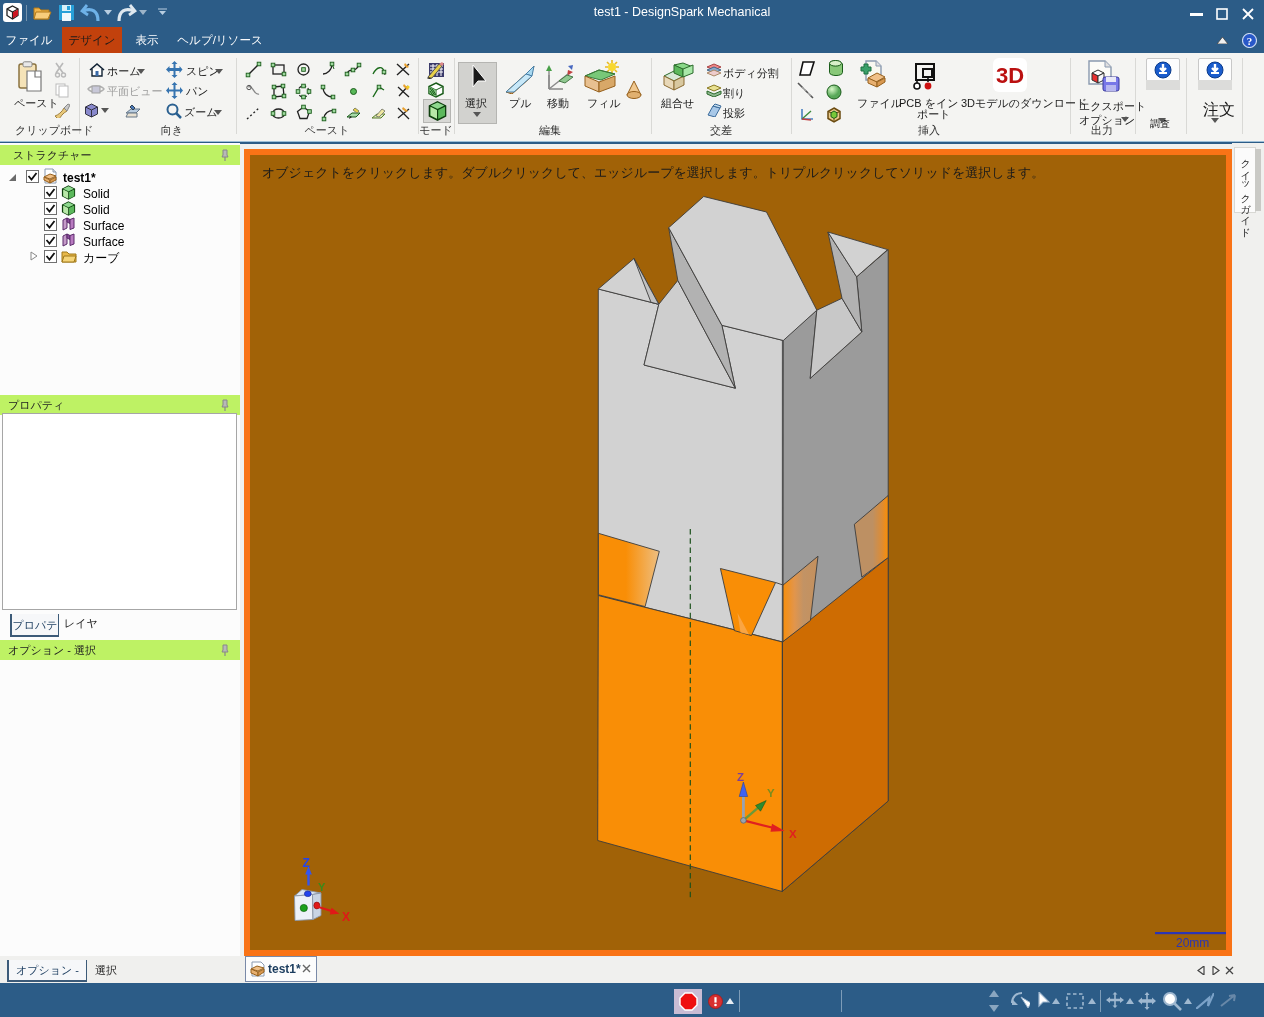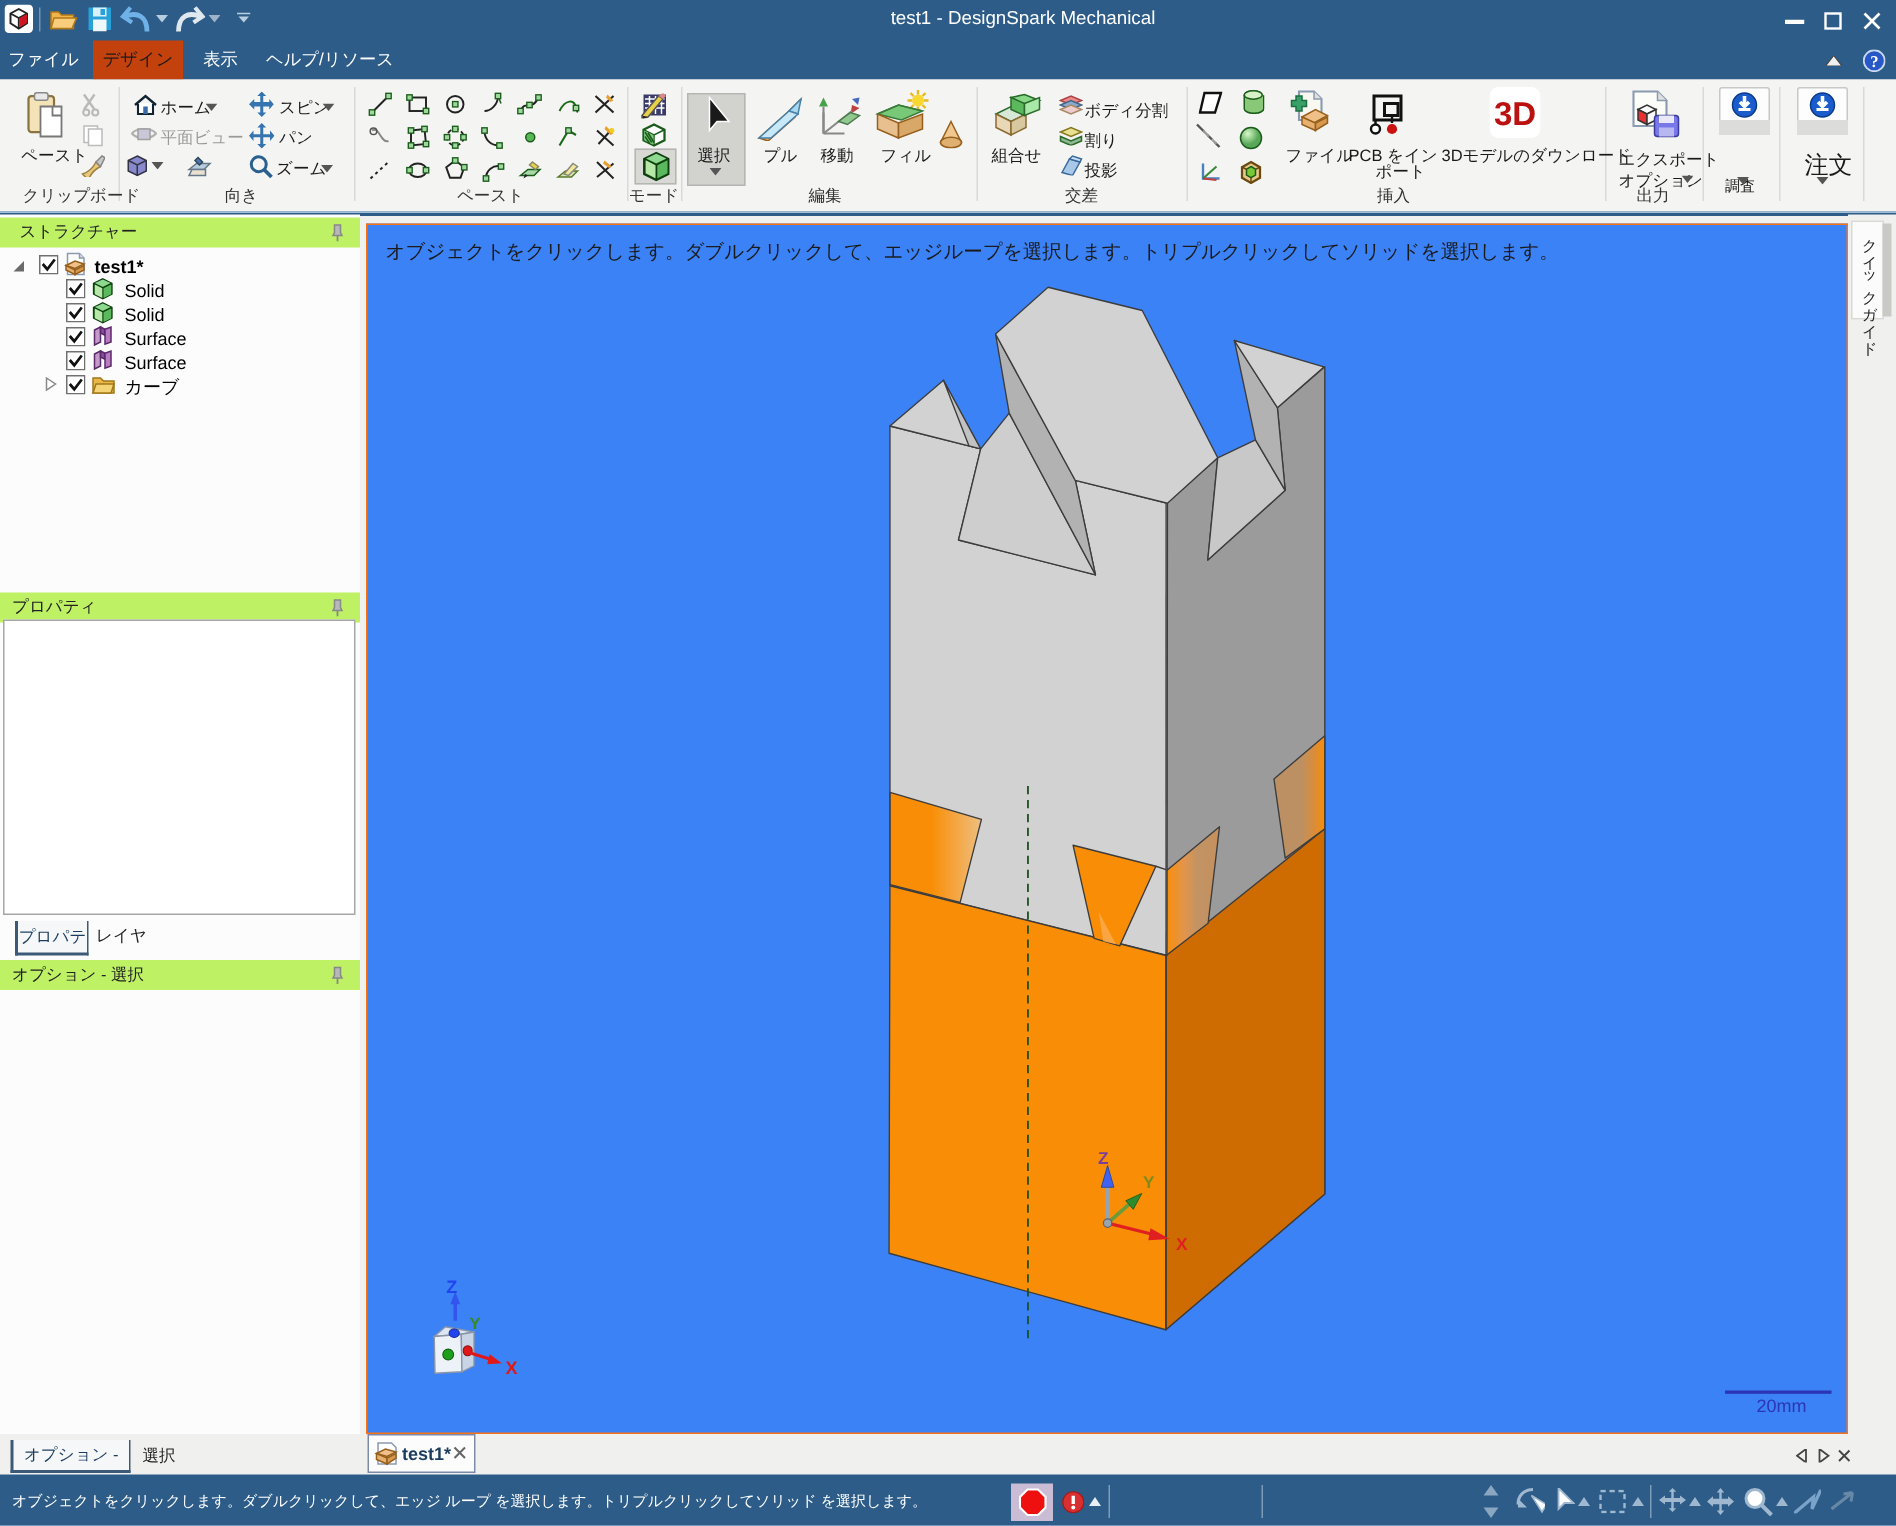--- a/index.html
+++ b/index.html
@@ -14,21 +14,21 @@
 #ribbonedge{position:absolute;left:0;top:141px;width:1264px;height:3px;background:#2c5c87;border-top:1px solid #9fc0d8}
 .gsep{position:absolute;top:58px;width:1px;height:76px;background:#d9d9d6}
 .glabel{position:absolute;top:123px;font-size:11px;color:#333;text-align:center;white-space:nowrap}
 .btnsel{position:absolute;background:#d8d8d5;border:1px solid #b5b5b2}
 .ritem{position:absolute;font-size:11px;color:#1a1a1a;white-space:nowrap}
 .gray{color:#9a9a9a}
 #leftpanel{position:absolute;left:0;top:143px;width:240px;height:813px;background:#fcfcfc}
 .phead{position:absolute;left:0;width:240px;height:20px;background:#bef264;font-size:11px;color:#222;line-height:20px}
 .phead .pin{position:absolute;right:10px;top:4px}
 .trow{position:absolute;font-size:12px;color:#000;height:16px;line-height:16px}
-#viewport{position:absolute;left:244px;top:149px;width:988px;height:807px;background:#3b82f6;border:1px solid #f97316}
+#viewport{position:absolute;left:244px;top:149px;width:988px;height:807px;background:#a16207;border:6px solid #f97316}
 #hint{position:absolute;left:12px;top:9px;font-size:13px;color:#1a1a1a}
 #tabstrip{position:absolute;left:240px;top:956px;width:1024px;height:27px;background:#f0f0ee}
 #statusbar{position:absolute;left:0;top:983px;width:1264px;height:34px;background:#2c5c87}
 #stext{position:absolute;left:8px;top:11px;font-size:10px;color:#fff}
 .vsep{position:absolute;background:#7d9cb8}
 #qguide{position:absolute;left:1232px;top:143px;width:32px;height:813px;background:#f0f0ee}
 </style></head>
 <body>
 <div id="titlebar"></div>
 <div id="title">test1 - DesignSpark Mechanical</div>
@@ -94,21 +94,21 @@
 <div class="gsep" style="left:236px"></div>
 <div class="gsep" style="left:418px"></div>
 <div class="gsep" style="left:454px"></div>
 <div class="gsep" style="left:651px"></div>
 <div class="gsep" style="left:791px"></div>
 <div class="gsep" style="left:1070px"></div>
 <div class="gsep" style="left:1135px"></div>
 <div class="gsep" style="left:1186px"></div>
 <div class="gsep" style="left:1242px"></div>
 <div class="glabel" style="left:15px;width:56px">クリップボード</div>
-<div class="glabel" style="left:133px;width:56px">向き</div>
+<div class="glabel" style="left:144px;width:56px">向き</div>
 <div class="glabel" style="left:299px;width:56px">ペースト</div>
 <div class="glabel" style="left:408px;width:56px">モード</div>
 <div class="glabel" style="left:522px;width:56px">編集</div>
 <div class="glabel" style="left:693px;width:56px">交差</div>
 <div class="glabel" style="left:901px;width:56px">挿入</div>
 <div class="glabel" style="left:1074px;width:56px">出力</div>
 
 <svg class="abs" style="left:17px;top:61px" width="28" height="34" viewBox="0 0 28 34">
 <rect x="2" y="3" width="17" height="24" rx="2" fill="#f5e3b8" stroke="#8a7340" stroke-width="1.5"></rect>
 <rect x="6" y="0.8" width="9" height="5" rx="1.5" fill="#e8e8e8" stroke="#888" stroke-width="1"></rect>
@@ -679,21 +679,20 @@
       <path d="M7 0L1 4.5 7 9z" fill="none" stroke="#444" stroke-width="1.2"></path>
     </svg>
   <svg class="abs" style="left:972px;top:10px" width="8" height="9" viewBox="0 0 8 9">
       <path d="M1 0l6 4.5L1 9z" fill="none" stroke="#444" stroke-width="1.2"></path>
     </svg>
   <svg class="abs" style="left:985px;top:10px" width="9" height="9" viewBox="0 0 9 9">
       <path d="M1 1l7 7M8 1L1 8" stroke="#444" stroke-width="1.3"></path>
     </svg>
 </div>
 <div id="statusbar">
-  <div id="stext">オブジェクトをクリックします。ダブルクリックして、エッジ ループ を選択します。トリプルクリックしてソリッド を選択します。</div>
   <div class="abs" style="left:674px;top:6px;width:28px;height:25px;background:#c9bcd4"></div>
   <svg class="abs" style="left:679px;top:9px" width="19" height="19" viewBox="0 0 19 19">
       <path d="M6 1h7l5 5v7l-5 5H6l-5-5V6z" fill="#ee0f0f" stroke="#fff" stroke-width="1.4"></path>
     </svg>
   <svg class="abs" style="left:708px;top:11px" width="15" height="15" viewBox="0 0 15 15">
       <circle cx="7.5" cy="7.5" r="7" fill="#d83030" stroke="#a81818" stroke-width="0.8"></circle>
       <path d="M7.5 3.2v5.4" stroke="#fff" stroke-width="2.2"></path>
       <circle cx="7.5" cy="11" r="1.3" fill="#fff"></circle>
     </svg>
   <svg class="abs" style="left:726px;top:15px" width="8" height="6" viewBox="0 0 8 6">

